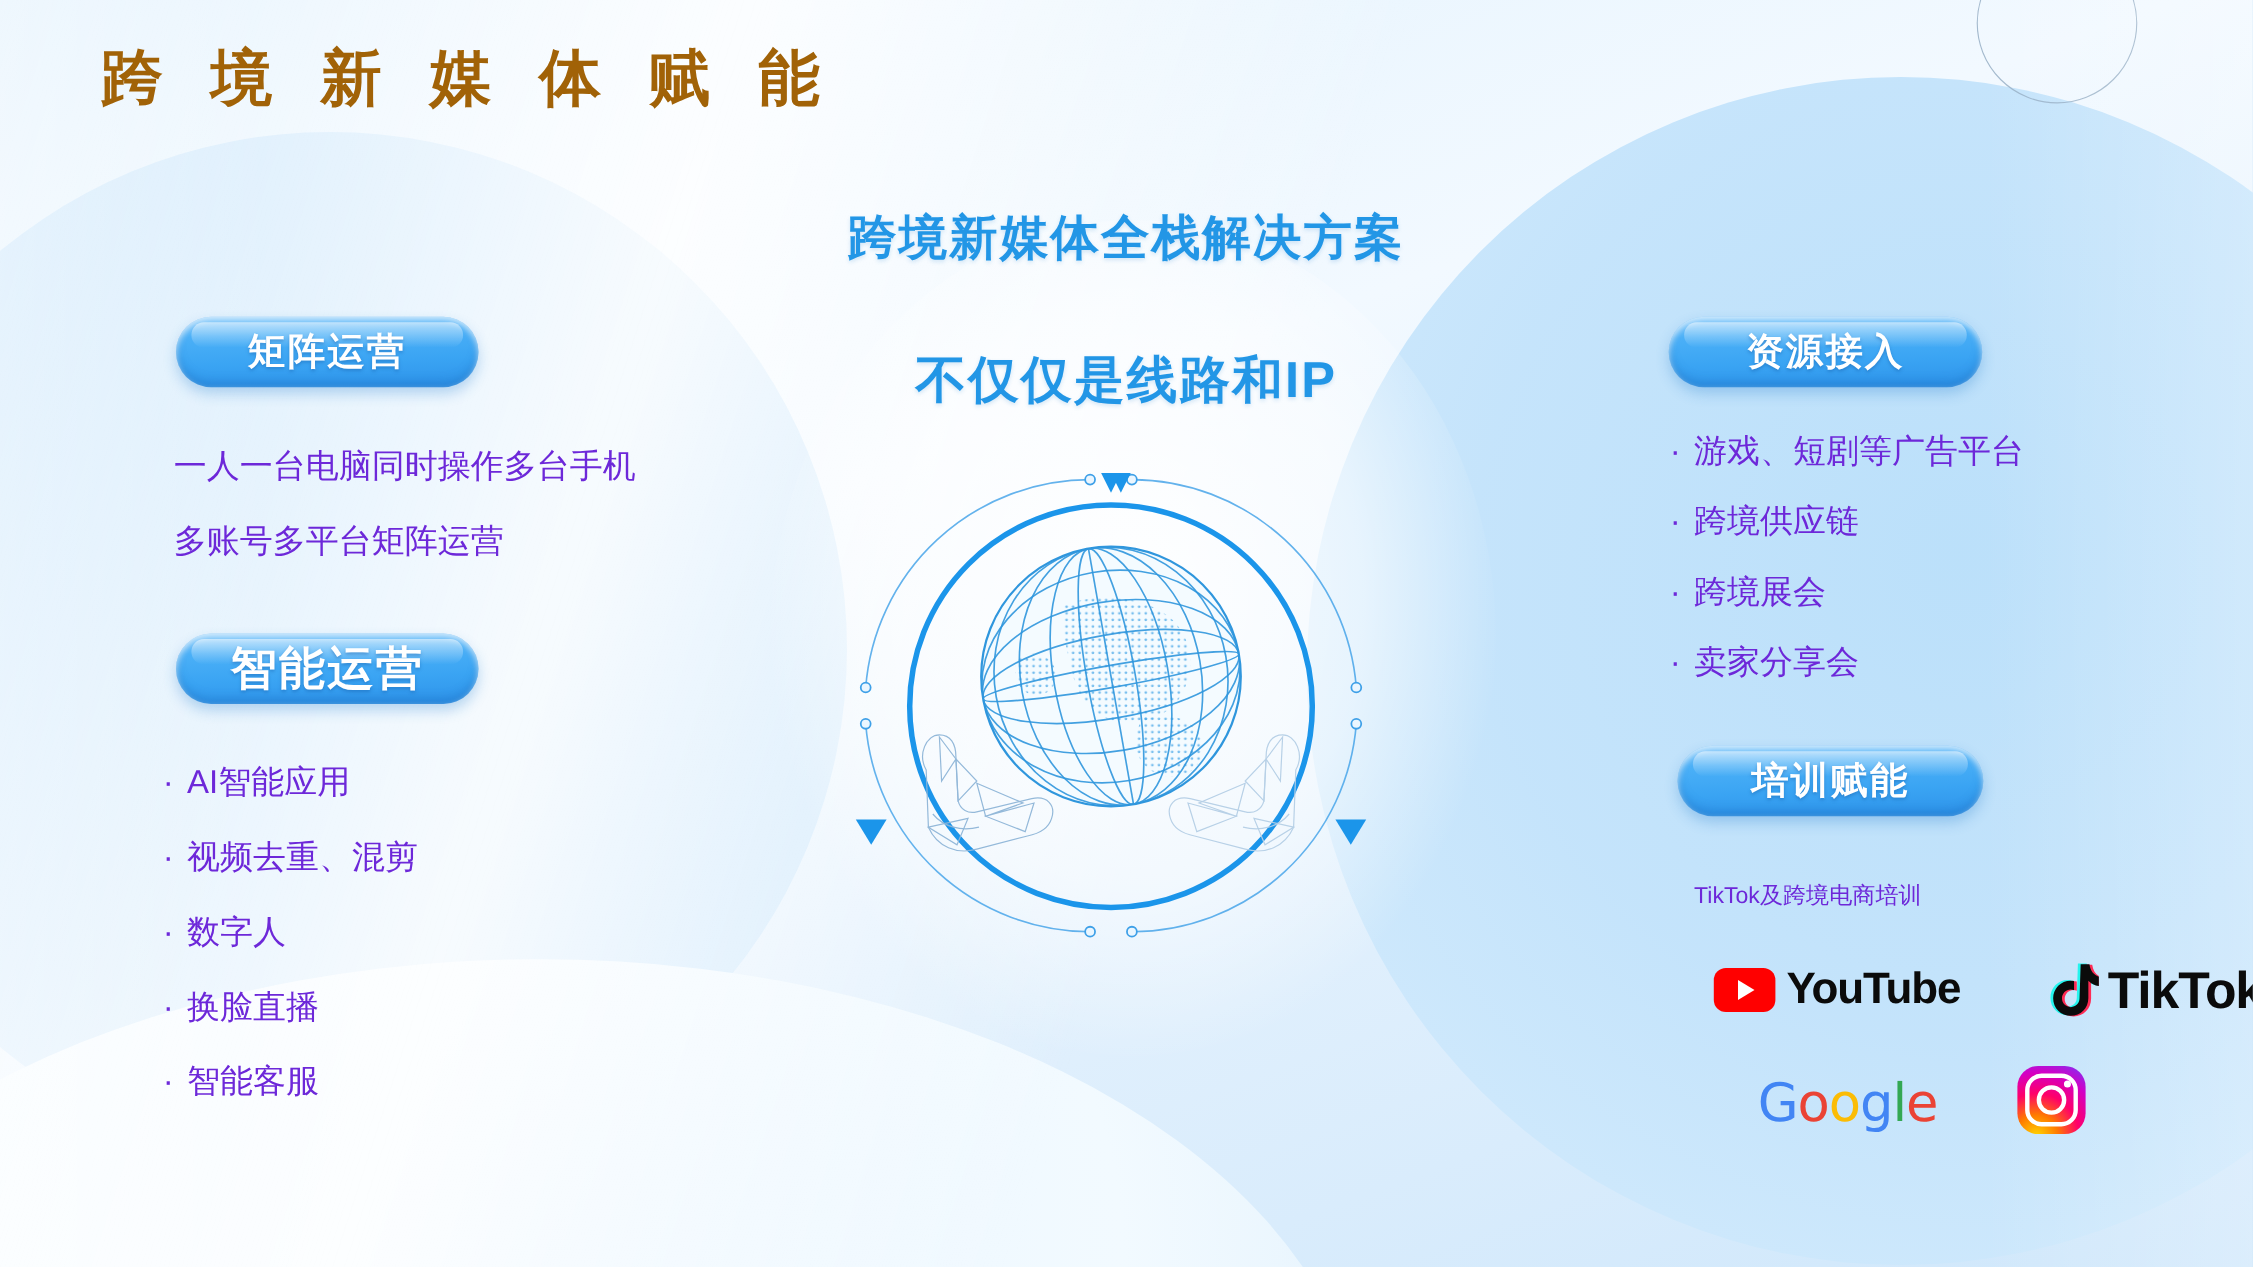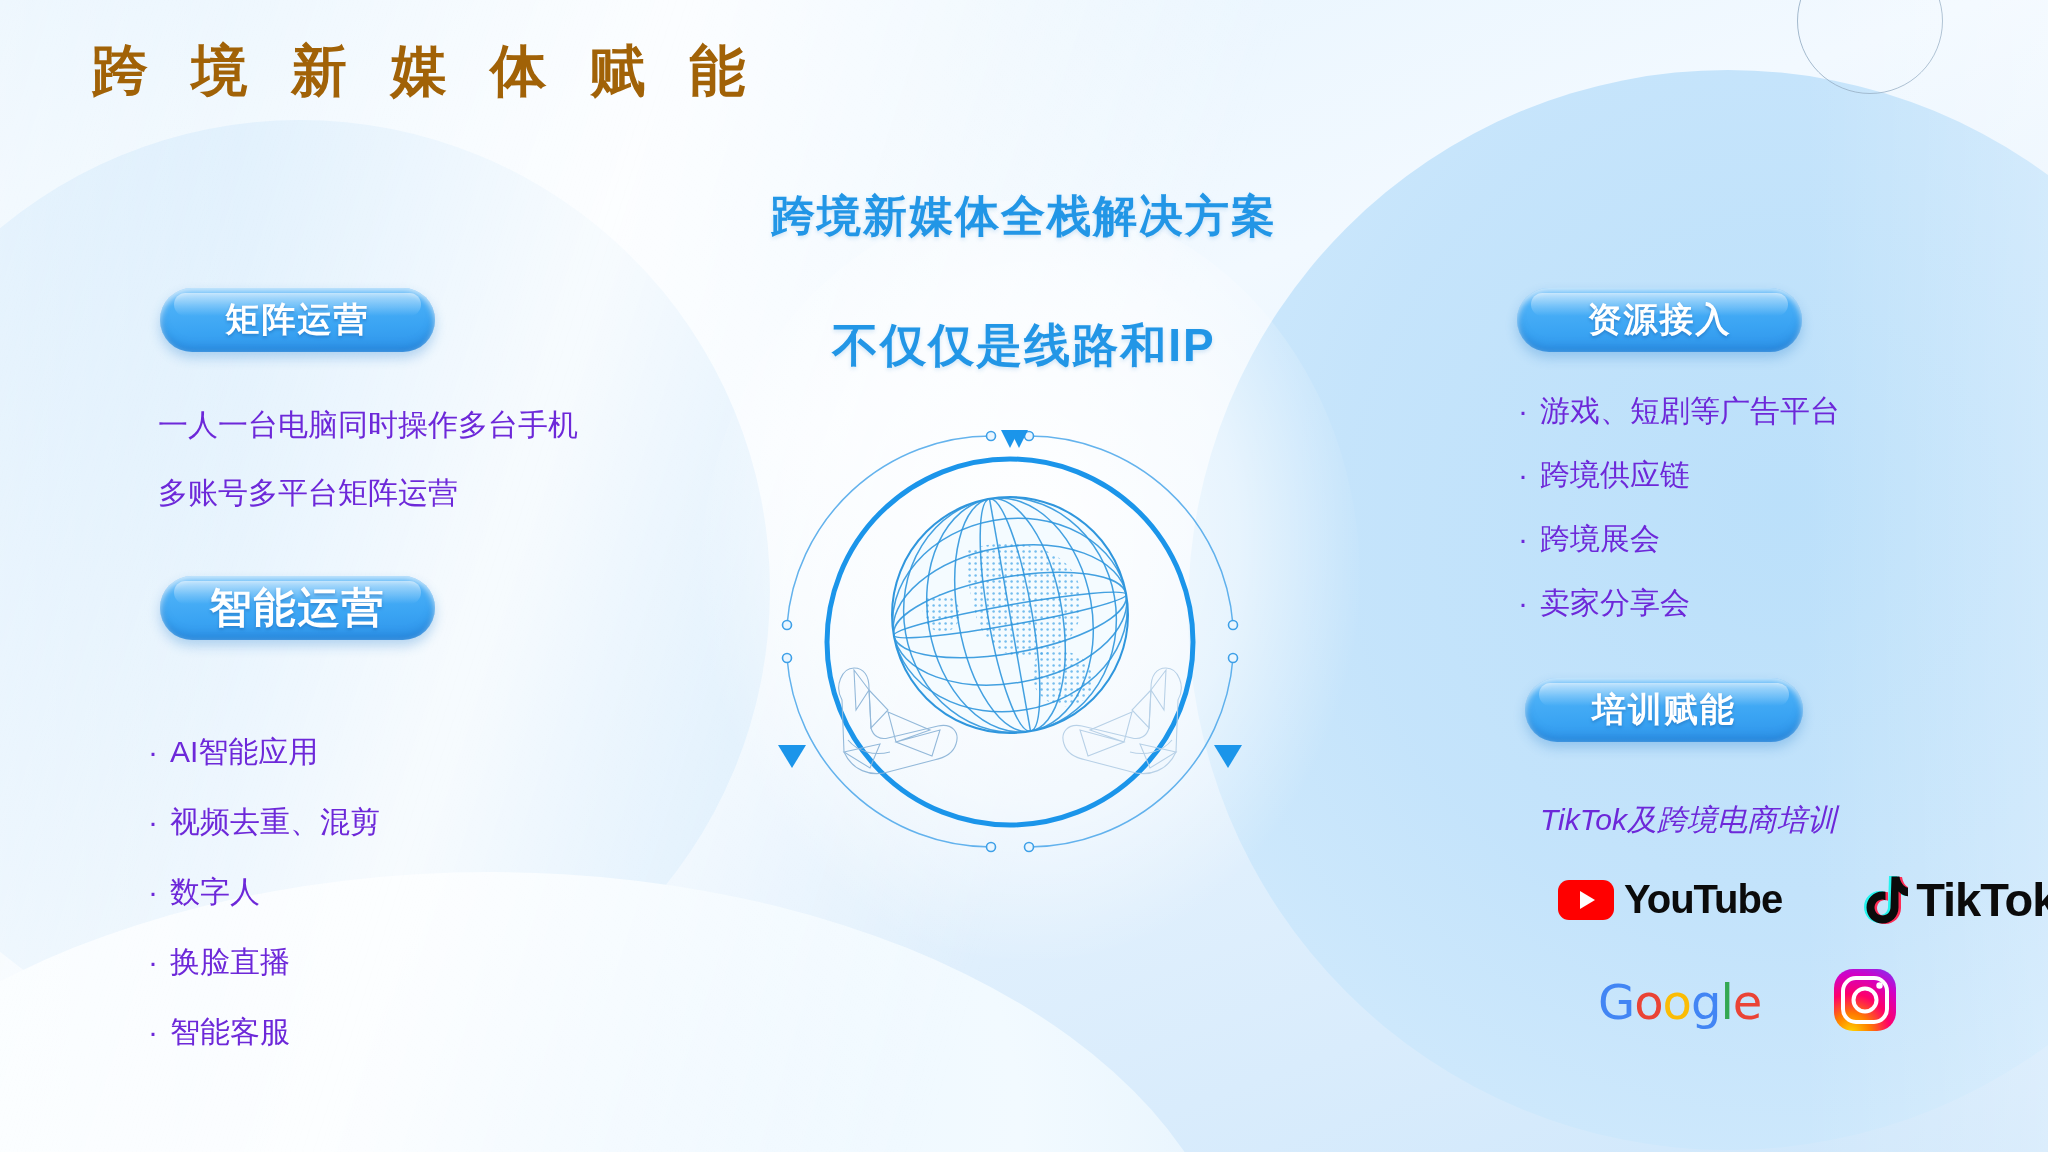--- a/index.html
+++ b/index.html
@@ -101,26 +101,26 @@
   
   .body-text{ position:absolute; color:#6d28d9; white-space:nowrap; }
   .plain-line{ font-size:30px; line-height:1.0; }
   .bullet-line{ font-size:30px; line-height:1.0; }
   .bullet-line .dot{ margin-right:12px; }
 
   #left-plain-0{ left:158px; top:410px; }
   #left-plain-1{ left:158px; top:478px; }
 
   #left-list{ left:148px; top:697px; }
-  #left-list .bullet-line{ margin-bottom:38px;margin-top:40px; }
+  #left-list .bullet-line{ margin-bottom:38px; }
 
   #right-list{ left:1518px; top:396px; }
   #right-list .bullet-line{ margin-bottom:34px; }
 
-  #train-note{ left:1540px; top:800px; font-size:30px;font-style:italic; }
+  #train-note{ left:1540px; top:800px; font-size:21px; }
 
   
   #logo-row-1{ position:absolute; left:1558px; top:872px; display:flex; align-items:center; gap:80px; }
   #logo-row-2{ position:absolute; left:1598px; top:968px; display:flex; align-items:center; gap:72px; }
 
   .yt{ display:flex; align-items:center; gap:10px; }
   .yt-badge{
     width:56px; height:40px; background:#ff0000; border-radius:11px;
     display:flex; align-items:center; justify-content:center;
   }

